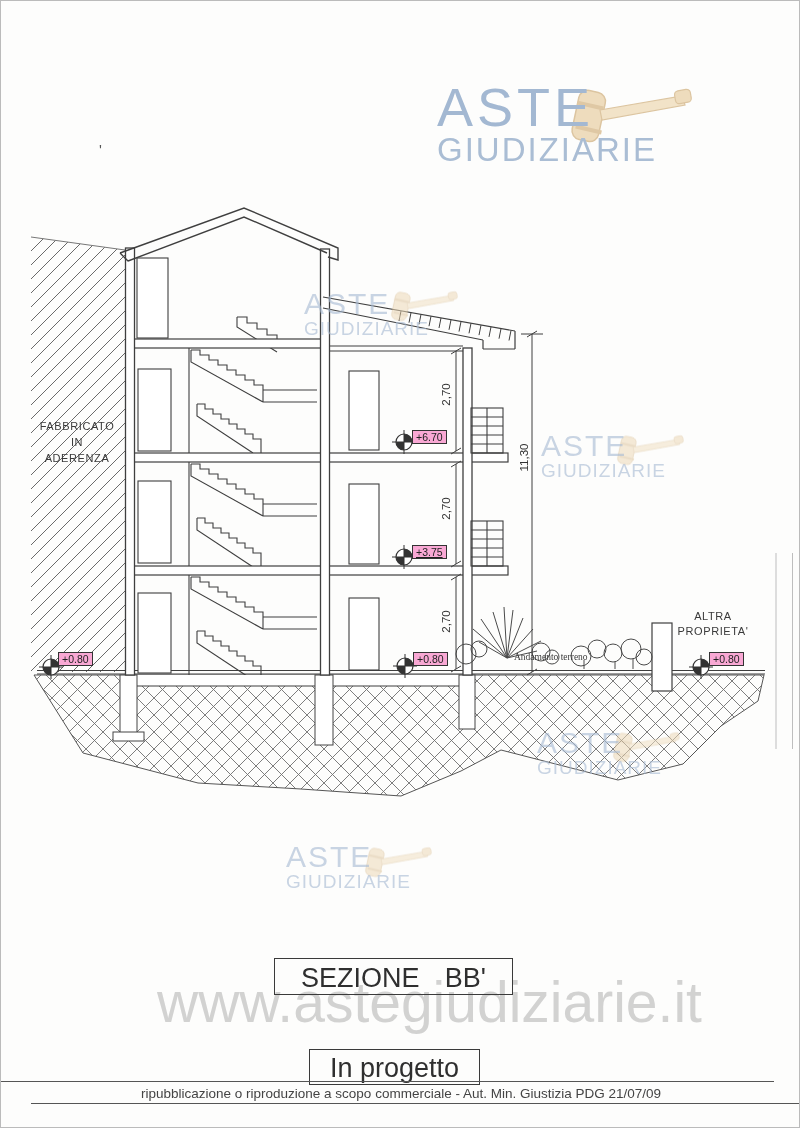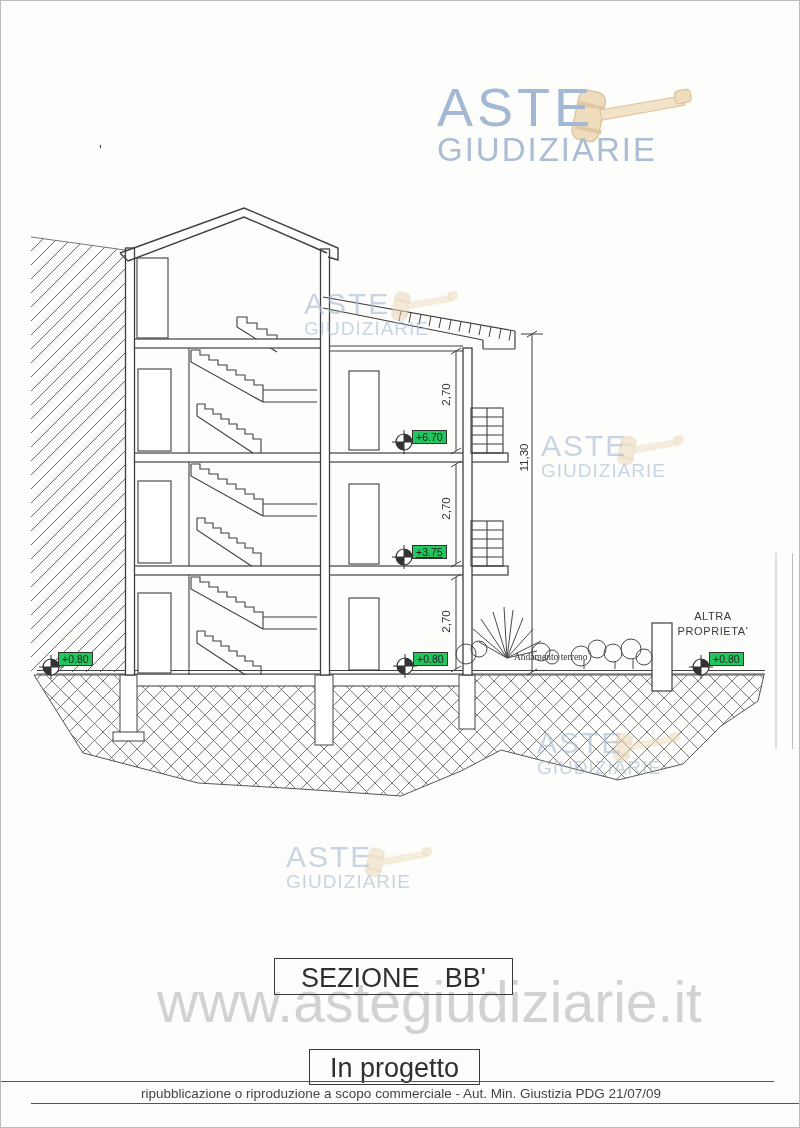--- a/index.html
+++ b/index.html
@@ -21,21 +21,21 @@
     left:156px;top:968px;width:660px;z-index:2;
     font-size:57px;color:#9f9f9f;opacity:.45;letter-spacing:0px;white-space:nowrap;
   }
   .draw-label{font-size:11px;letter-spacing:.6px;color:#3a3a3a;text-align:center;line-height:16px;}
   .small-label{font-size:9.5px;color:#3a3a3a;}
   .dim-label{
     width:60px;height:15px;font-size:11.5px;color:#333;text-align:center;
     transform:rotate(-90deg);line-height:15px;
   }
   .lvl-box{
-    font-size:10.5px;color:#222;border:1.3px solid #333;background:#22c55e;
+    font-size:10.5px;color:#222;border:1.3px solid #333;background:#f9a8d4;
     padding:0 3px;line-height:12px;height:12px;white-space:nowrap;
   }
   .title-box{
     border:1.6px solid #3a3a3a;display:flex;align-items:flex-end;z-index:4;
     font-size:27px;color:#2f2f2f;background:transparent;
   }
   .sez-box{left:273px;top:957px;width:239px;height:37px;justify-content:space-between;padding:0 26px;box-sizing:border-box;}
   .prog-box{left:308px;top:1048px;width:169px;height:34px;justify-content:center;}
   .footer-line{width:800px;text-align:center;font-size:13.5px;color:#444;z-index:4;}
   .rule{border-top:1.5px solid #555;height:0;z-index:4;}
@@ -207,20 +207,25 @@
     <div class="wm-giud">GIUDIZIARIE</div>
   </div>
   <div class="abs wm" style="left:285px;top:841px;">
     <div class="wm-aste">ASTE</div>
     <div class="wm-giud">GIUDIZIARIE</div>
   </div>
   <div class="abs wm wm-site">www.astegiudiziarie.it</div>
 
   <div class="abs stray" style="left:98px;top:140px;">'</div>
 
+  <div class="abs lbl draw-label" style="left:28px;top:417px;width:96px;">
+    <div>FABBRICATO</div>
+    <div>IN</div>
+    <div>ADERENZA</div>
+  </div>
 
   <div class="abs lbl draw-label" style="left:660px;top:608px;width:104px;line-height:15px;">
     <div>ALTRA</div>
     <div>PROPRIETA'</div>
   </div>
 
   <div class="abs lbl small-label" style="left:513px;top:651px;font-family:Liberation Serif, serif;">Andamento terreno</div>
 
   <div class="abs lbl dim-label" style="left:415px;top:386px;">2,70</div>
   <div class="abs lbl dim-label" style="left:415px;top:500px;">2,70</div>

